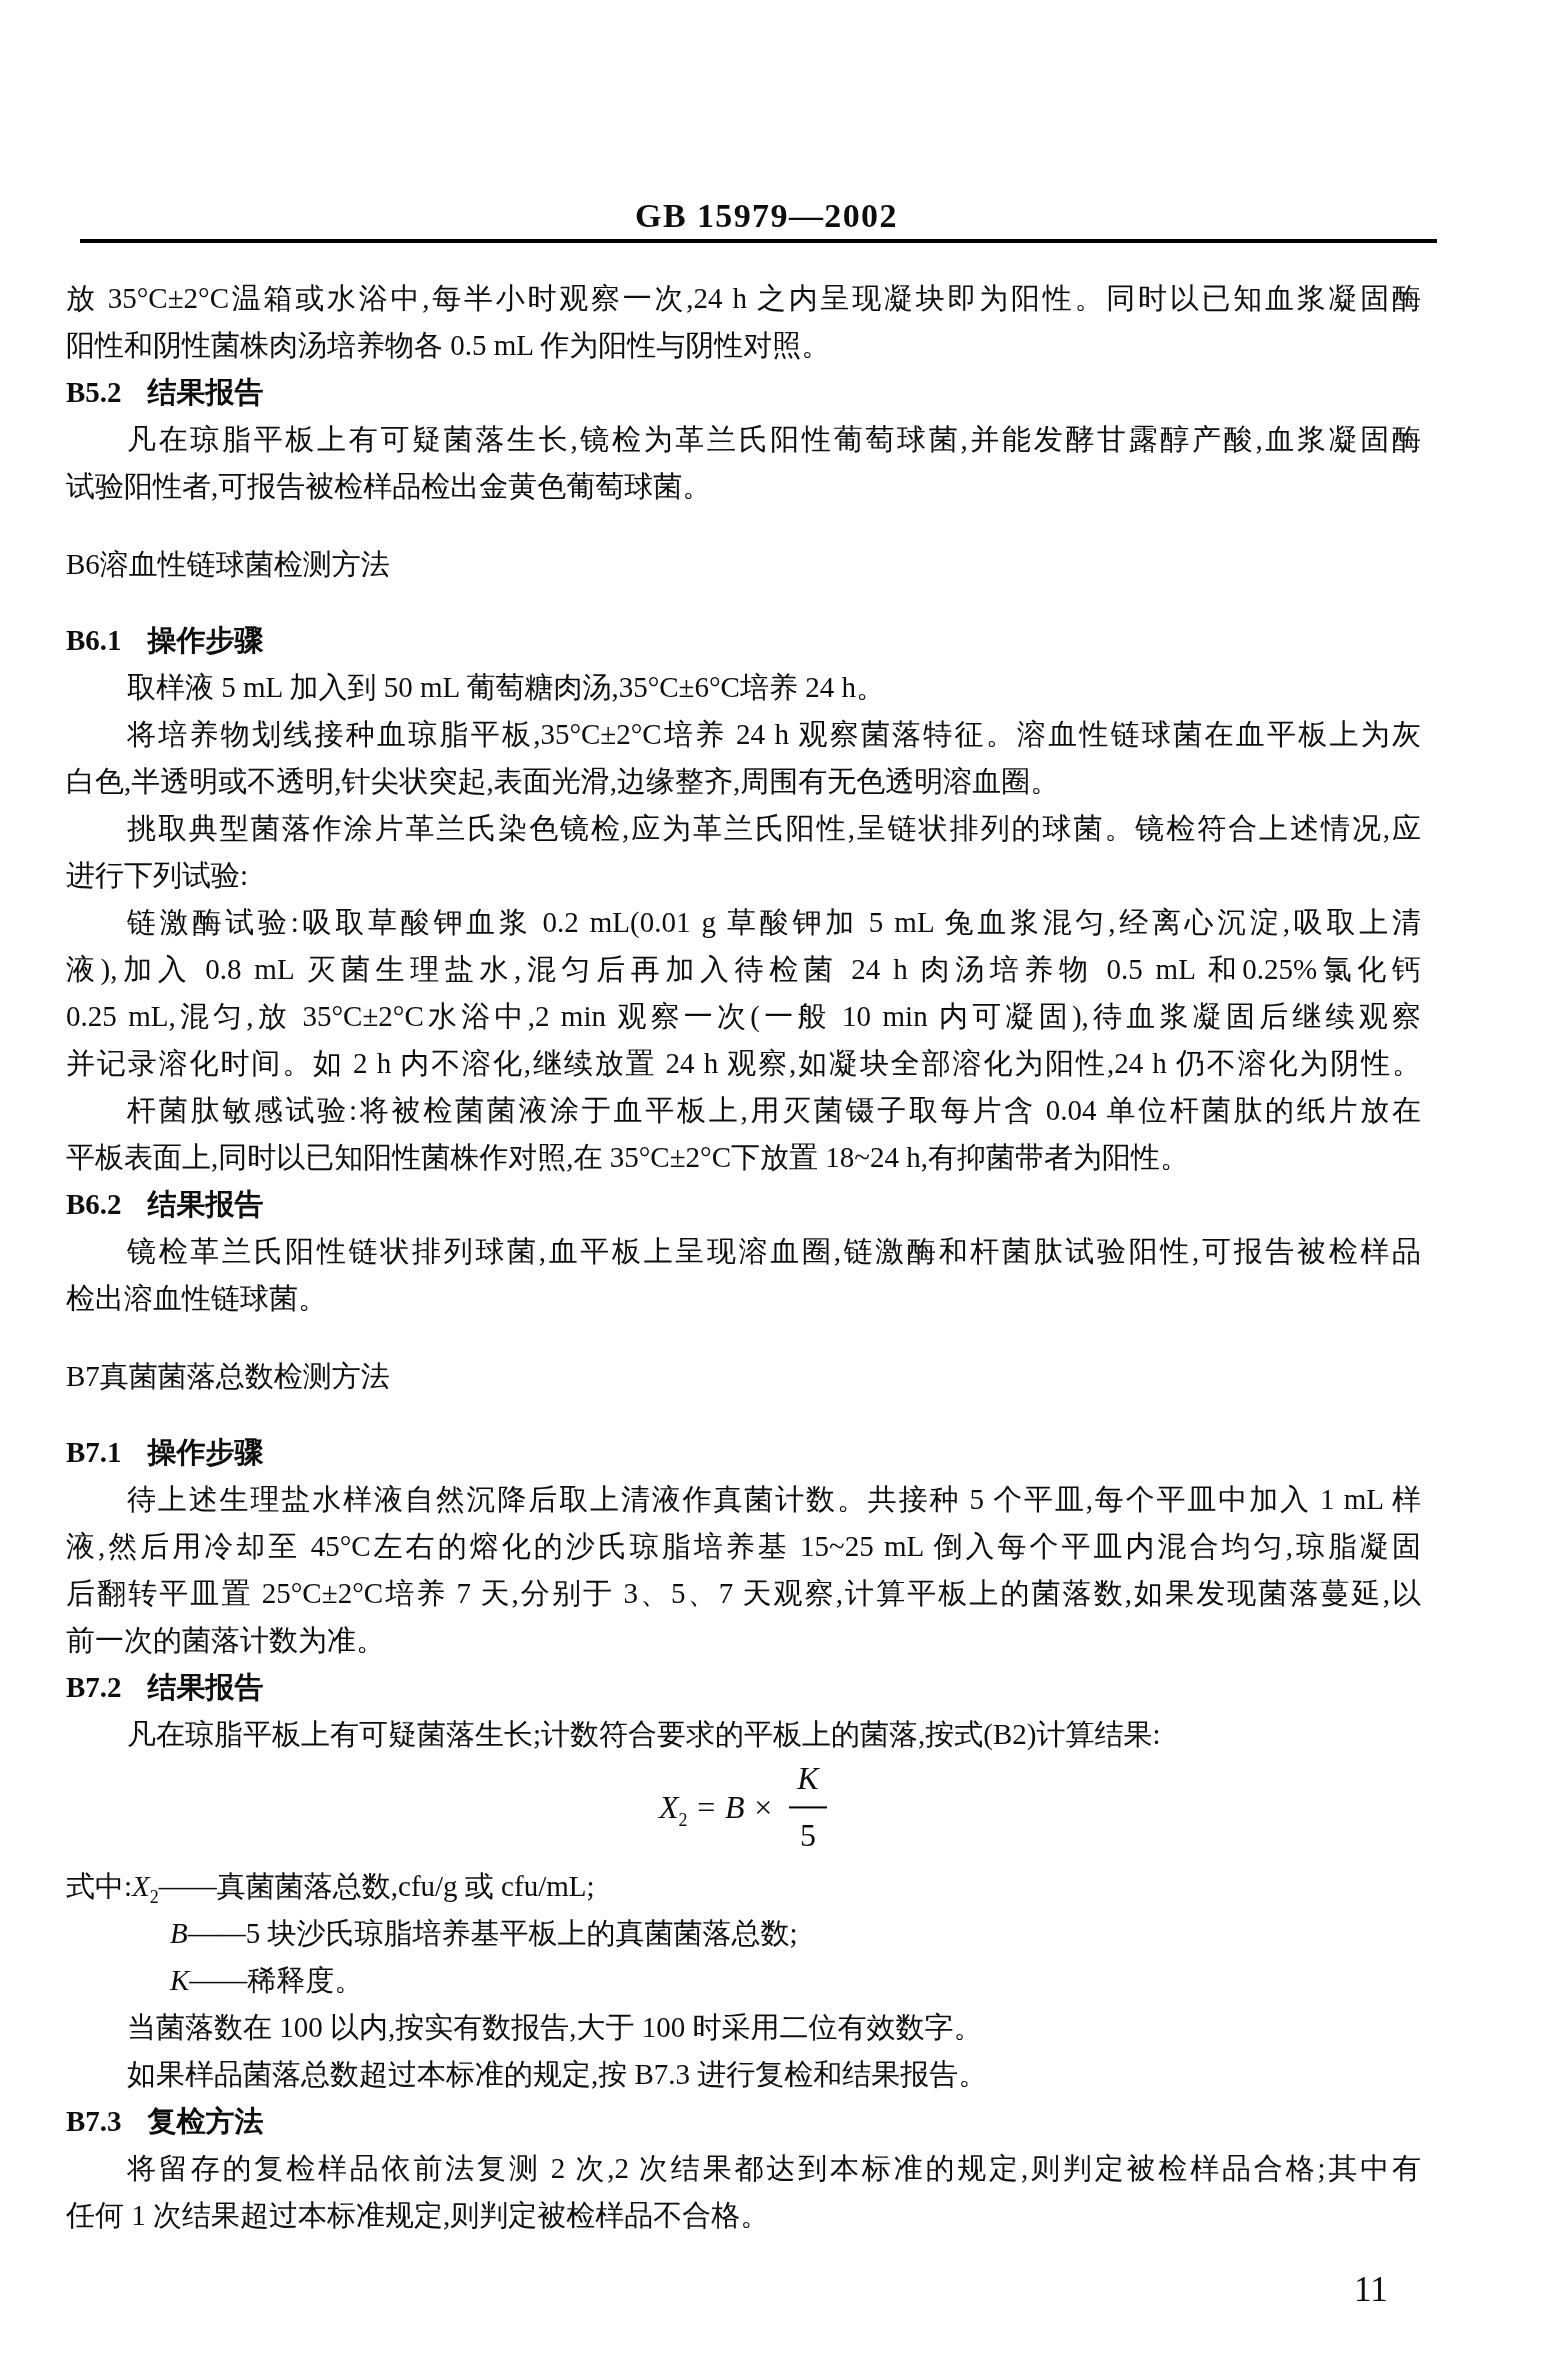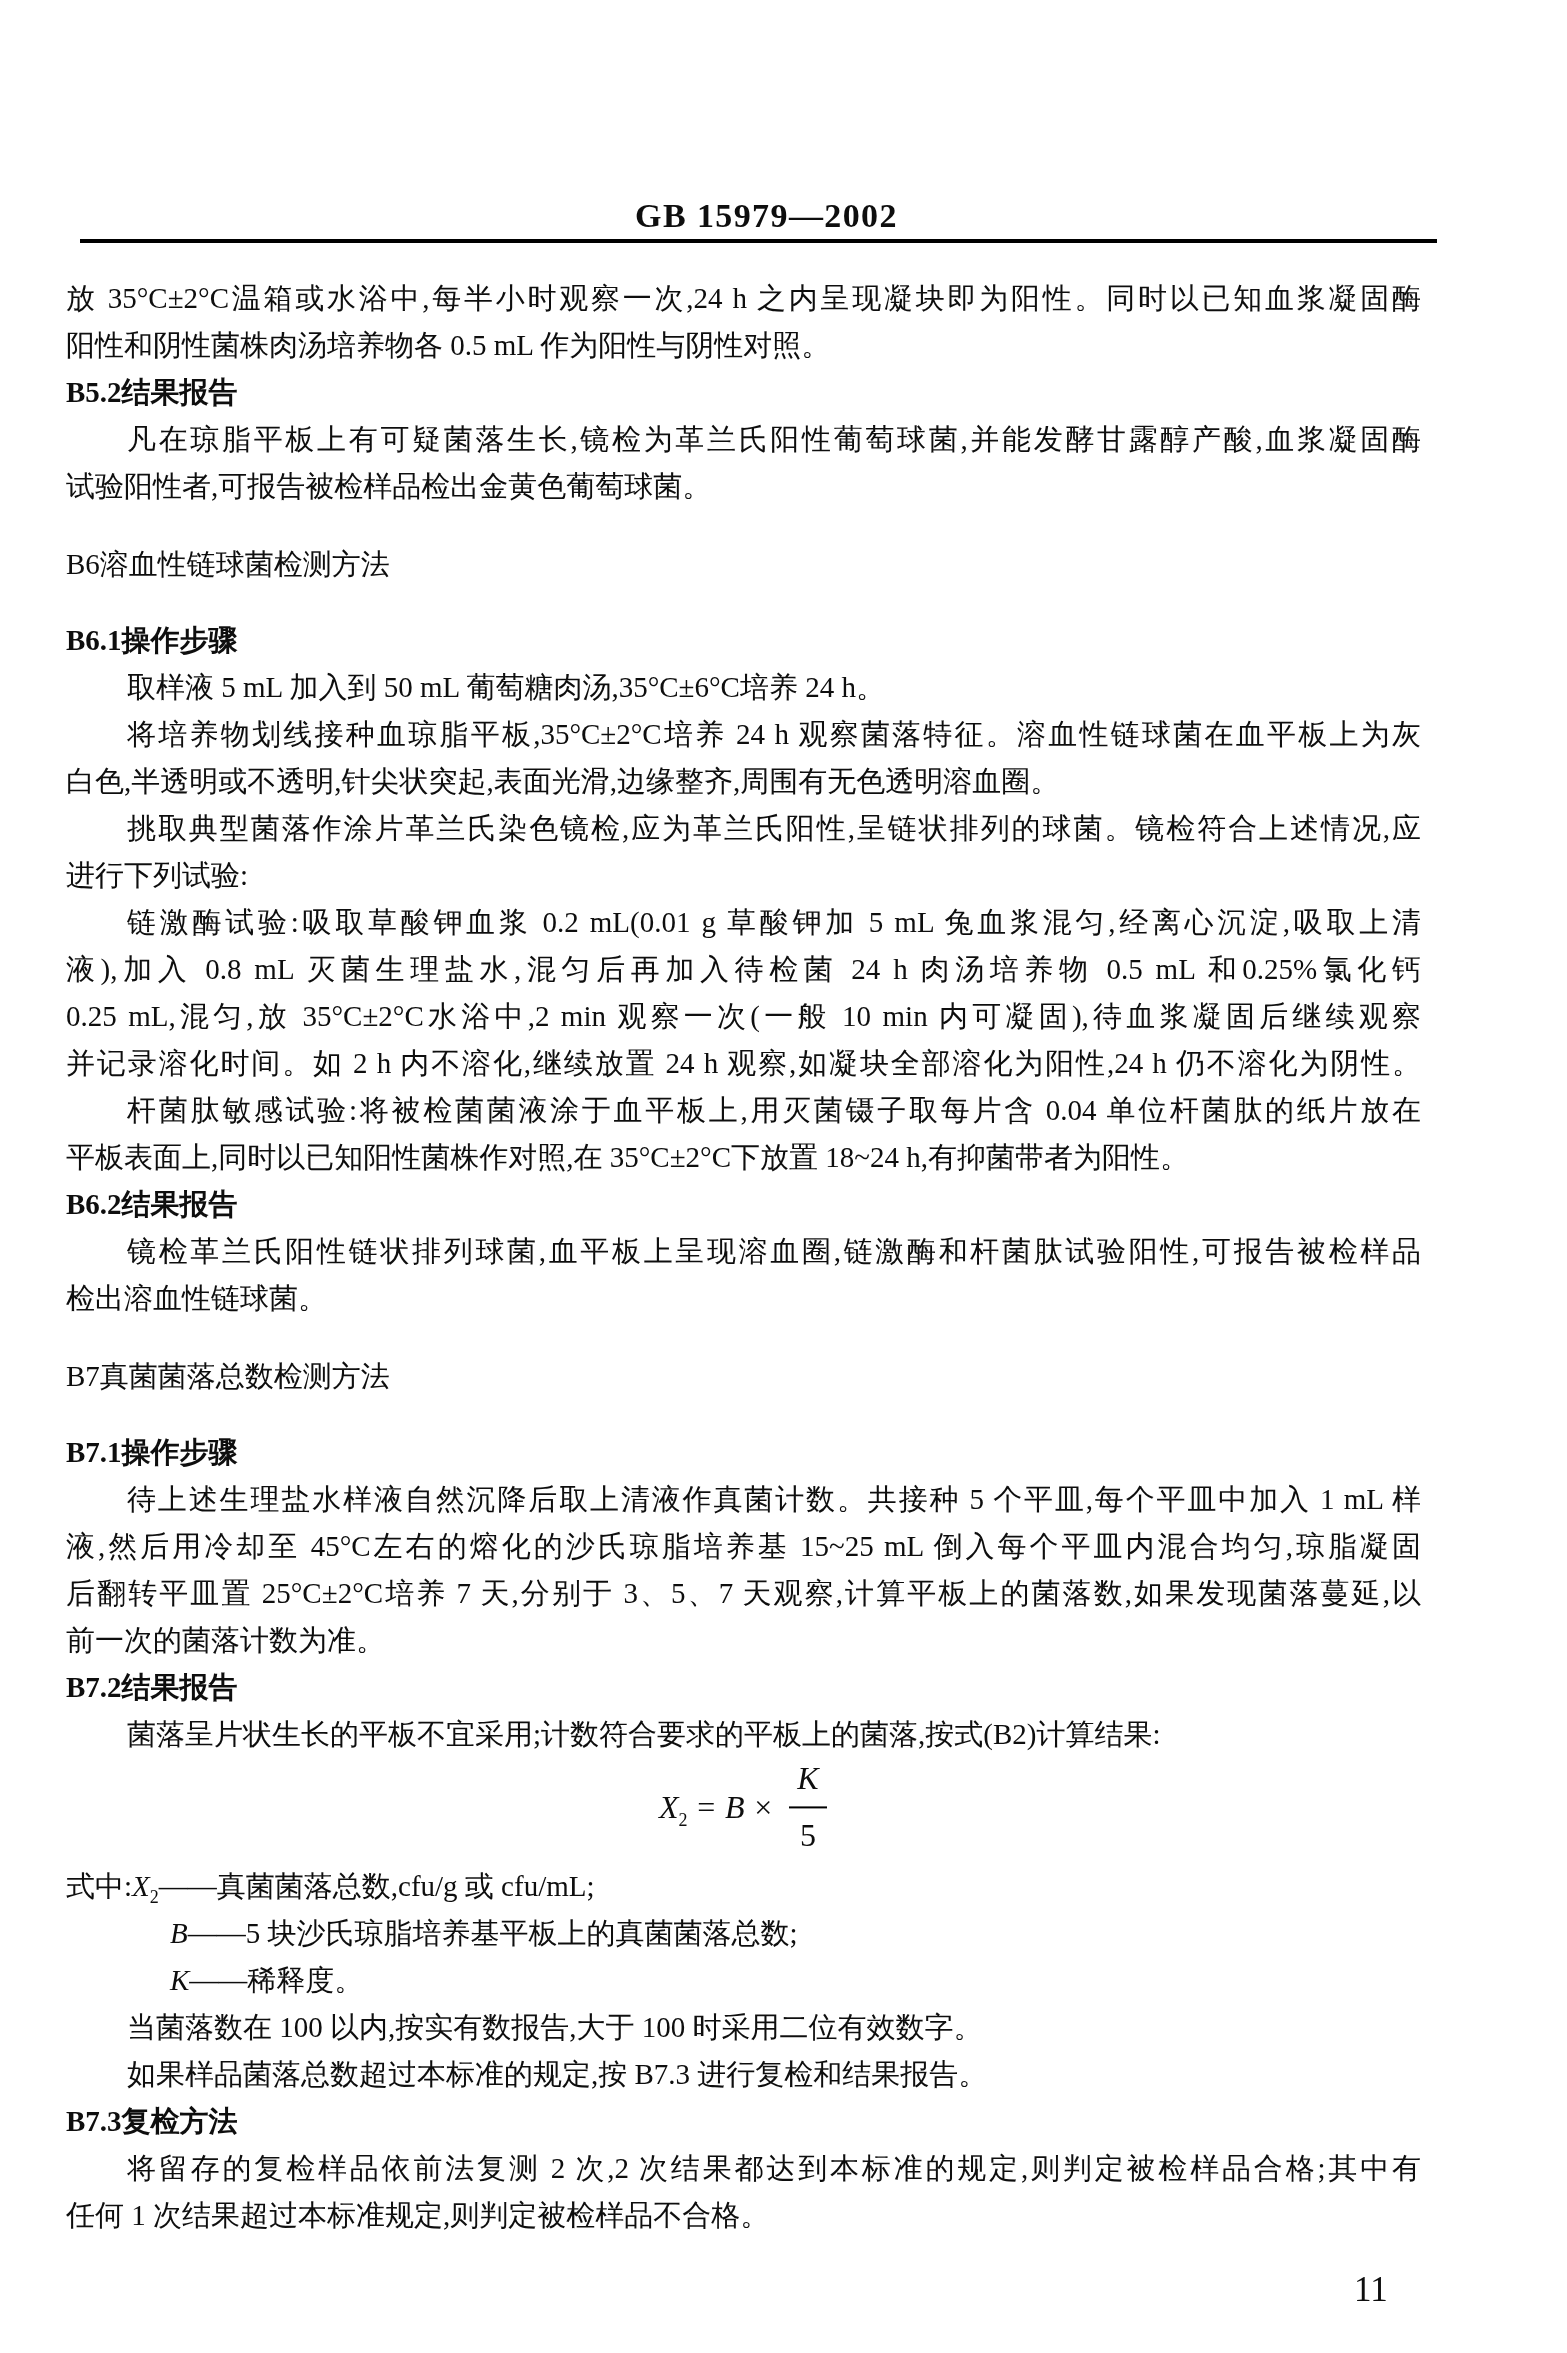--- a/index.html
+++ b/index.html
@@ -7,21 +7,21 @@
         color:#0e0e0e;font-family:"Liberation Serif","DejaVu Serif",serif;}
   .header{position:absolute;left:0;top:197px;width:1533px;text-align:center;
           font-size:34px;font-weight:700;letter-spacing:1.4px;}
   .rule{position:absolute;left:80px;top:239px;width:1357px;height:4.1px;background:#000;}
   .body{position:absolute;left:66px;top:275px;width:1355px;font-size:29px;line-height:47px;}
   .ln{white-space:nowrap;}
   .j{white-space:normal;text-align:justify;text-align-last:justify;}
   .ind{padding-left:61px;}
   .def{padding-left:104px;}
   .h{font-weight:700;}
-  .h .hnum{}
+  .h .hnum{margin-right:26px;}
   .hs{margin-top:31px;margin-bottom:29px;}
   .fvar{font-style:italic;font-family:"Liberation Serif","DejaVu Serif",serif;}
   .fsub{font-size:18px;line-height:0;}
   .formula-row{position:relative;height:105px;}
   .feq{position:absolute;left:593px;top:50%;transform:translateY(-50%);font-size:32px;white-space:nowrap;}
   .fop{margin:0 9.7px;}
   .frac{display:inline-block;vertical-align:middle;text-align:center;margin-left:7px;transform:translateY(-3.5px);}
   .frac .fnum{display:block;padding:0 8.3px 4.1px;border-bottom:2.8px solid #000;}
   .frac .fden{display:block;padding-top:4.1px;}
   .fright{position:absolute;right:2.8px;top:50%;transform:translateY(-50%);font-size:30px;white-space:nowrap;}
@@ -72,21 +72,21 @@
 
     <div class="ln h"><span class="hnum">B7.1</span><span>操作步骤</span></div>
 
     <div class="ln ind j">待上述生理盐水样液自然沉降后取上清液作真菌计数。共接种 5 个平皿,每个平皿中加入 1 mL 样</div>
     <div class="ln j">液,然后用冷却至 45°C左右的熔化的沙氏琼脂培养基 15~25 mL 倒入每个平皿内混合均匀,琼脂凝固</div>
     <div class="ln j">后翻转平皿置 25°C±2°C培养 7 天,分别于 3、5、7 天观察,计算平板上的菌落数,如果发现菌落蔓延,以</div>
     <div class="ln">前一次的菌落计数为准。</div>
 
     <div class="ln h"><span class="hnum">B7.2</span><span>结果报告</span></div>
 
-    <div class="ln ind">菌落呈片状生长的平板不宜采用;计数符合要求的平板上的菌落,按式(B2)计算结果:</div>
+    <div class="ln ind">凡在琼脂平板上有可疑菌落生长;计数符合要求的平板上的菌落,按式(B2)计算结果:</div>
 
     <div class="formula-row">
       <span class="feq"><span class="fvar">X</span><sub class="fsub">2</sub><span class="fop">=</span><span class="fvar">B</span><span class="fop">×</span><span class="frac"><span class="fnum fvar">K</span><span class="fden">5</span></span></span>
     </div>
 
     <div class="ln"><span>式中:</span><span class="fvar">X</span><sub class="fsub">2</sub><span>——真菌菌落总数,cfu/g 或 cfu/mL;</span></div>
 
     <div class="ln def"><span class="fvar">B</span><span>——5 块沙氏琼脂培养基平板上的真菌菌落总数;</span></div>
     <div class="ln def"><span class="fvar">K</span><span>——稀释度。</span></div>
 

